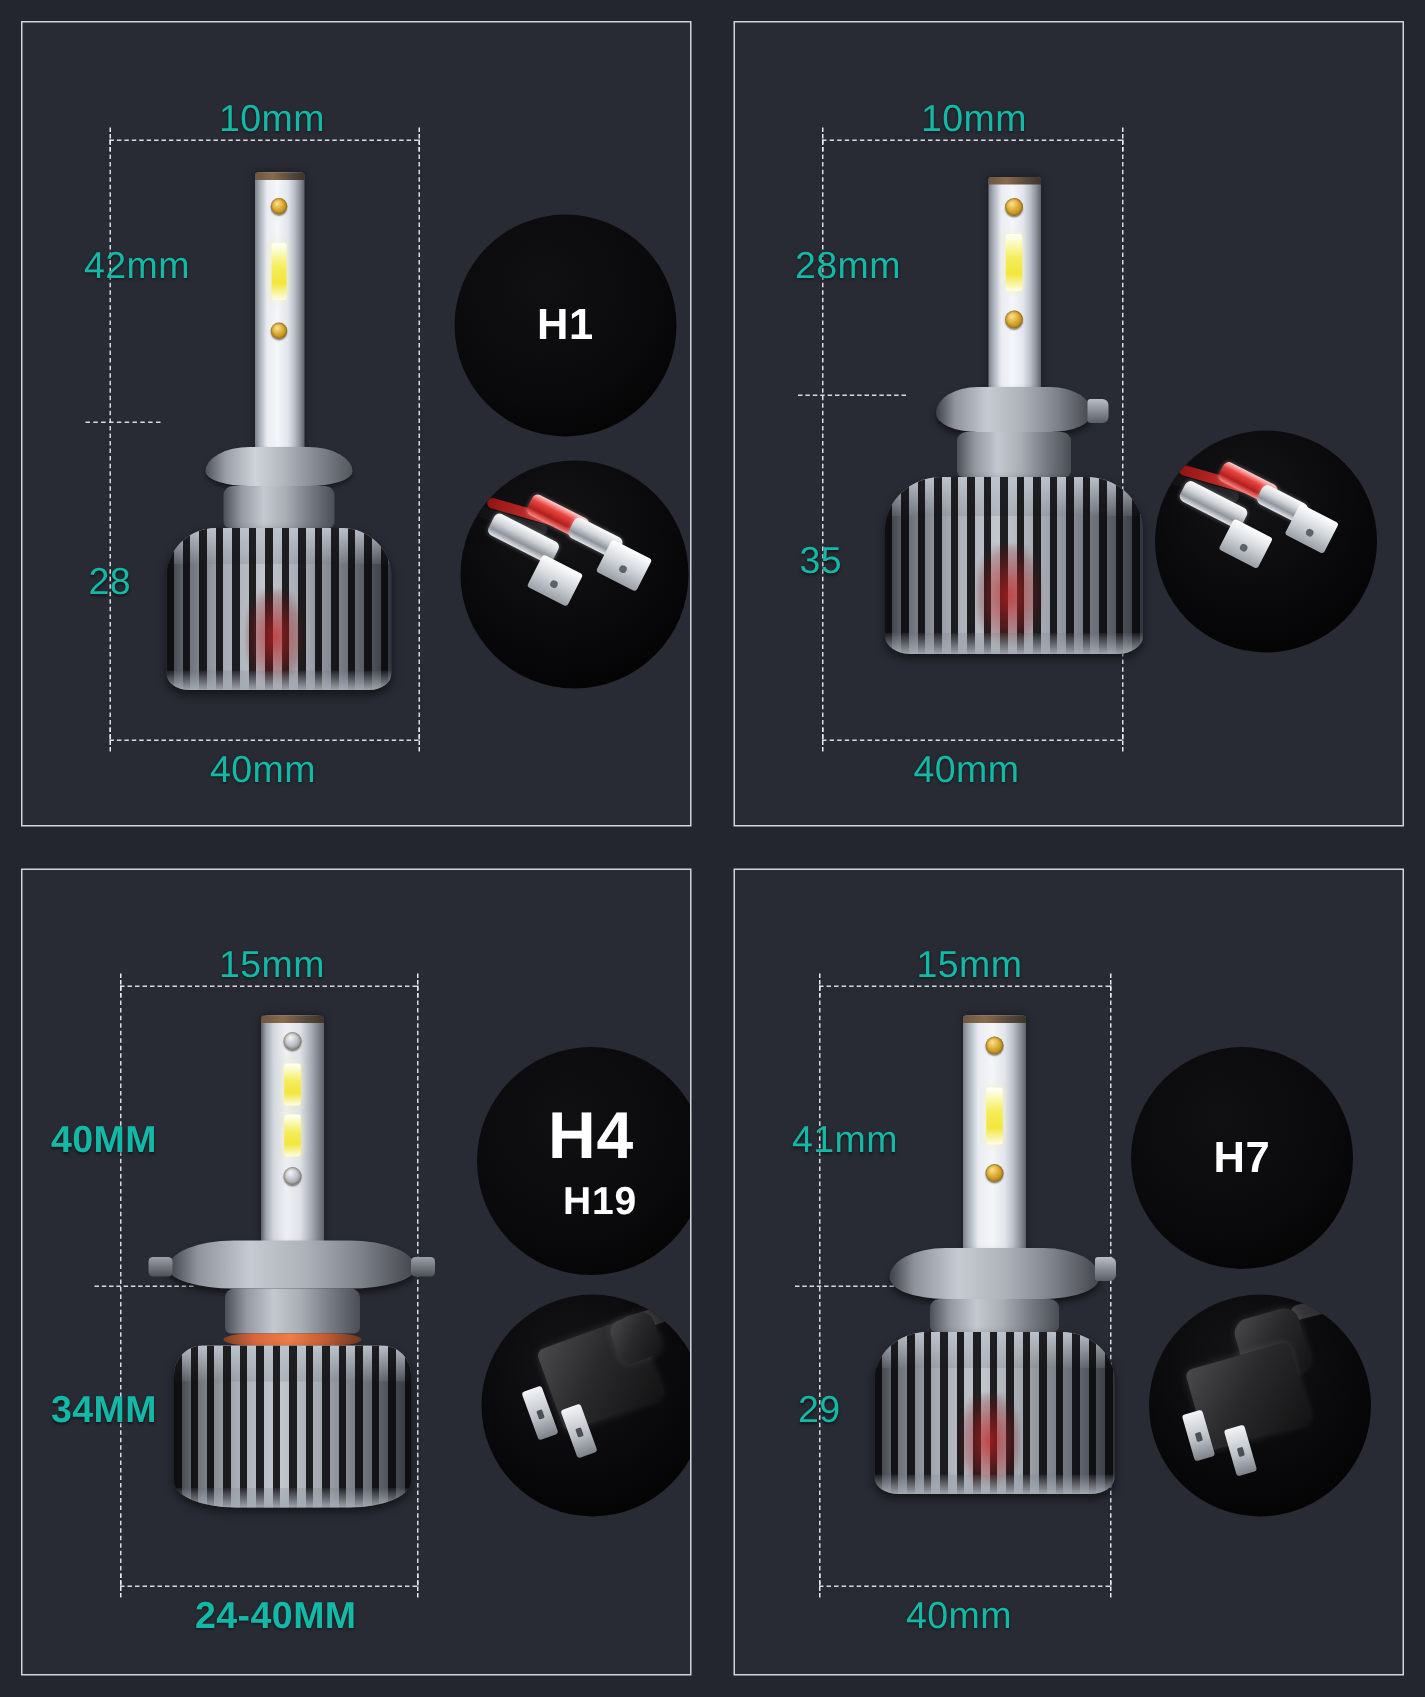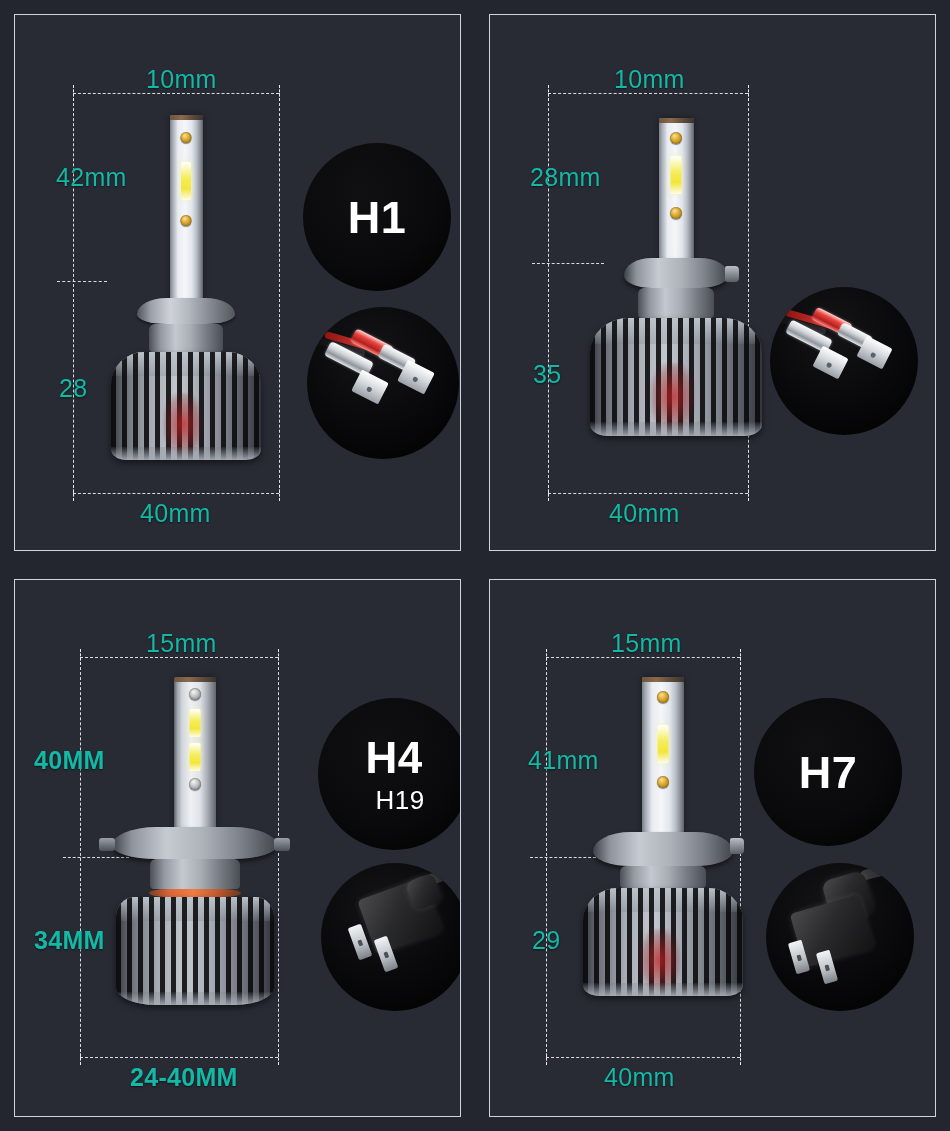--- a/index.html
+++ b/index.html
@@ -64,28 +64,28 @@
     position: absolute;
     border-radius: 50%;
     background: radial-gradient(circle at 40% 32%, #101013 0%, #0a0a0c 55%, #000 100%);
     display: flex;
     flex-direction: column;
     align-items: center;
     justify-content: center;
     color: #fff;
   }
   .badge .code-main {
-    font-size: 45px;
+    font-size: 29px;
     font-weight: 700;
     line-height: 1;
     letter-spacing: .5px;
   }
   .badge .code-sub {
     font-size: 26px;
-    font-weight: 400;
+    font-weight: 700;
     line-height: 1;
     margin-top: 7px;
     letter-spacing: .5px;
     margin-left: 12px;
   }
   .badge.two-line .code-main { font-size: 44px; }
 
   .conn-badge {
     position: absolute;
     border-radius: 50%;

